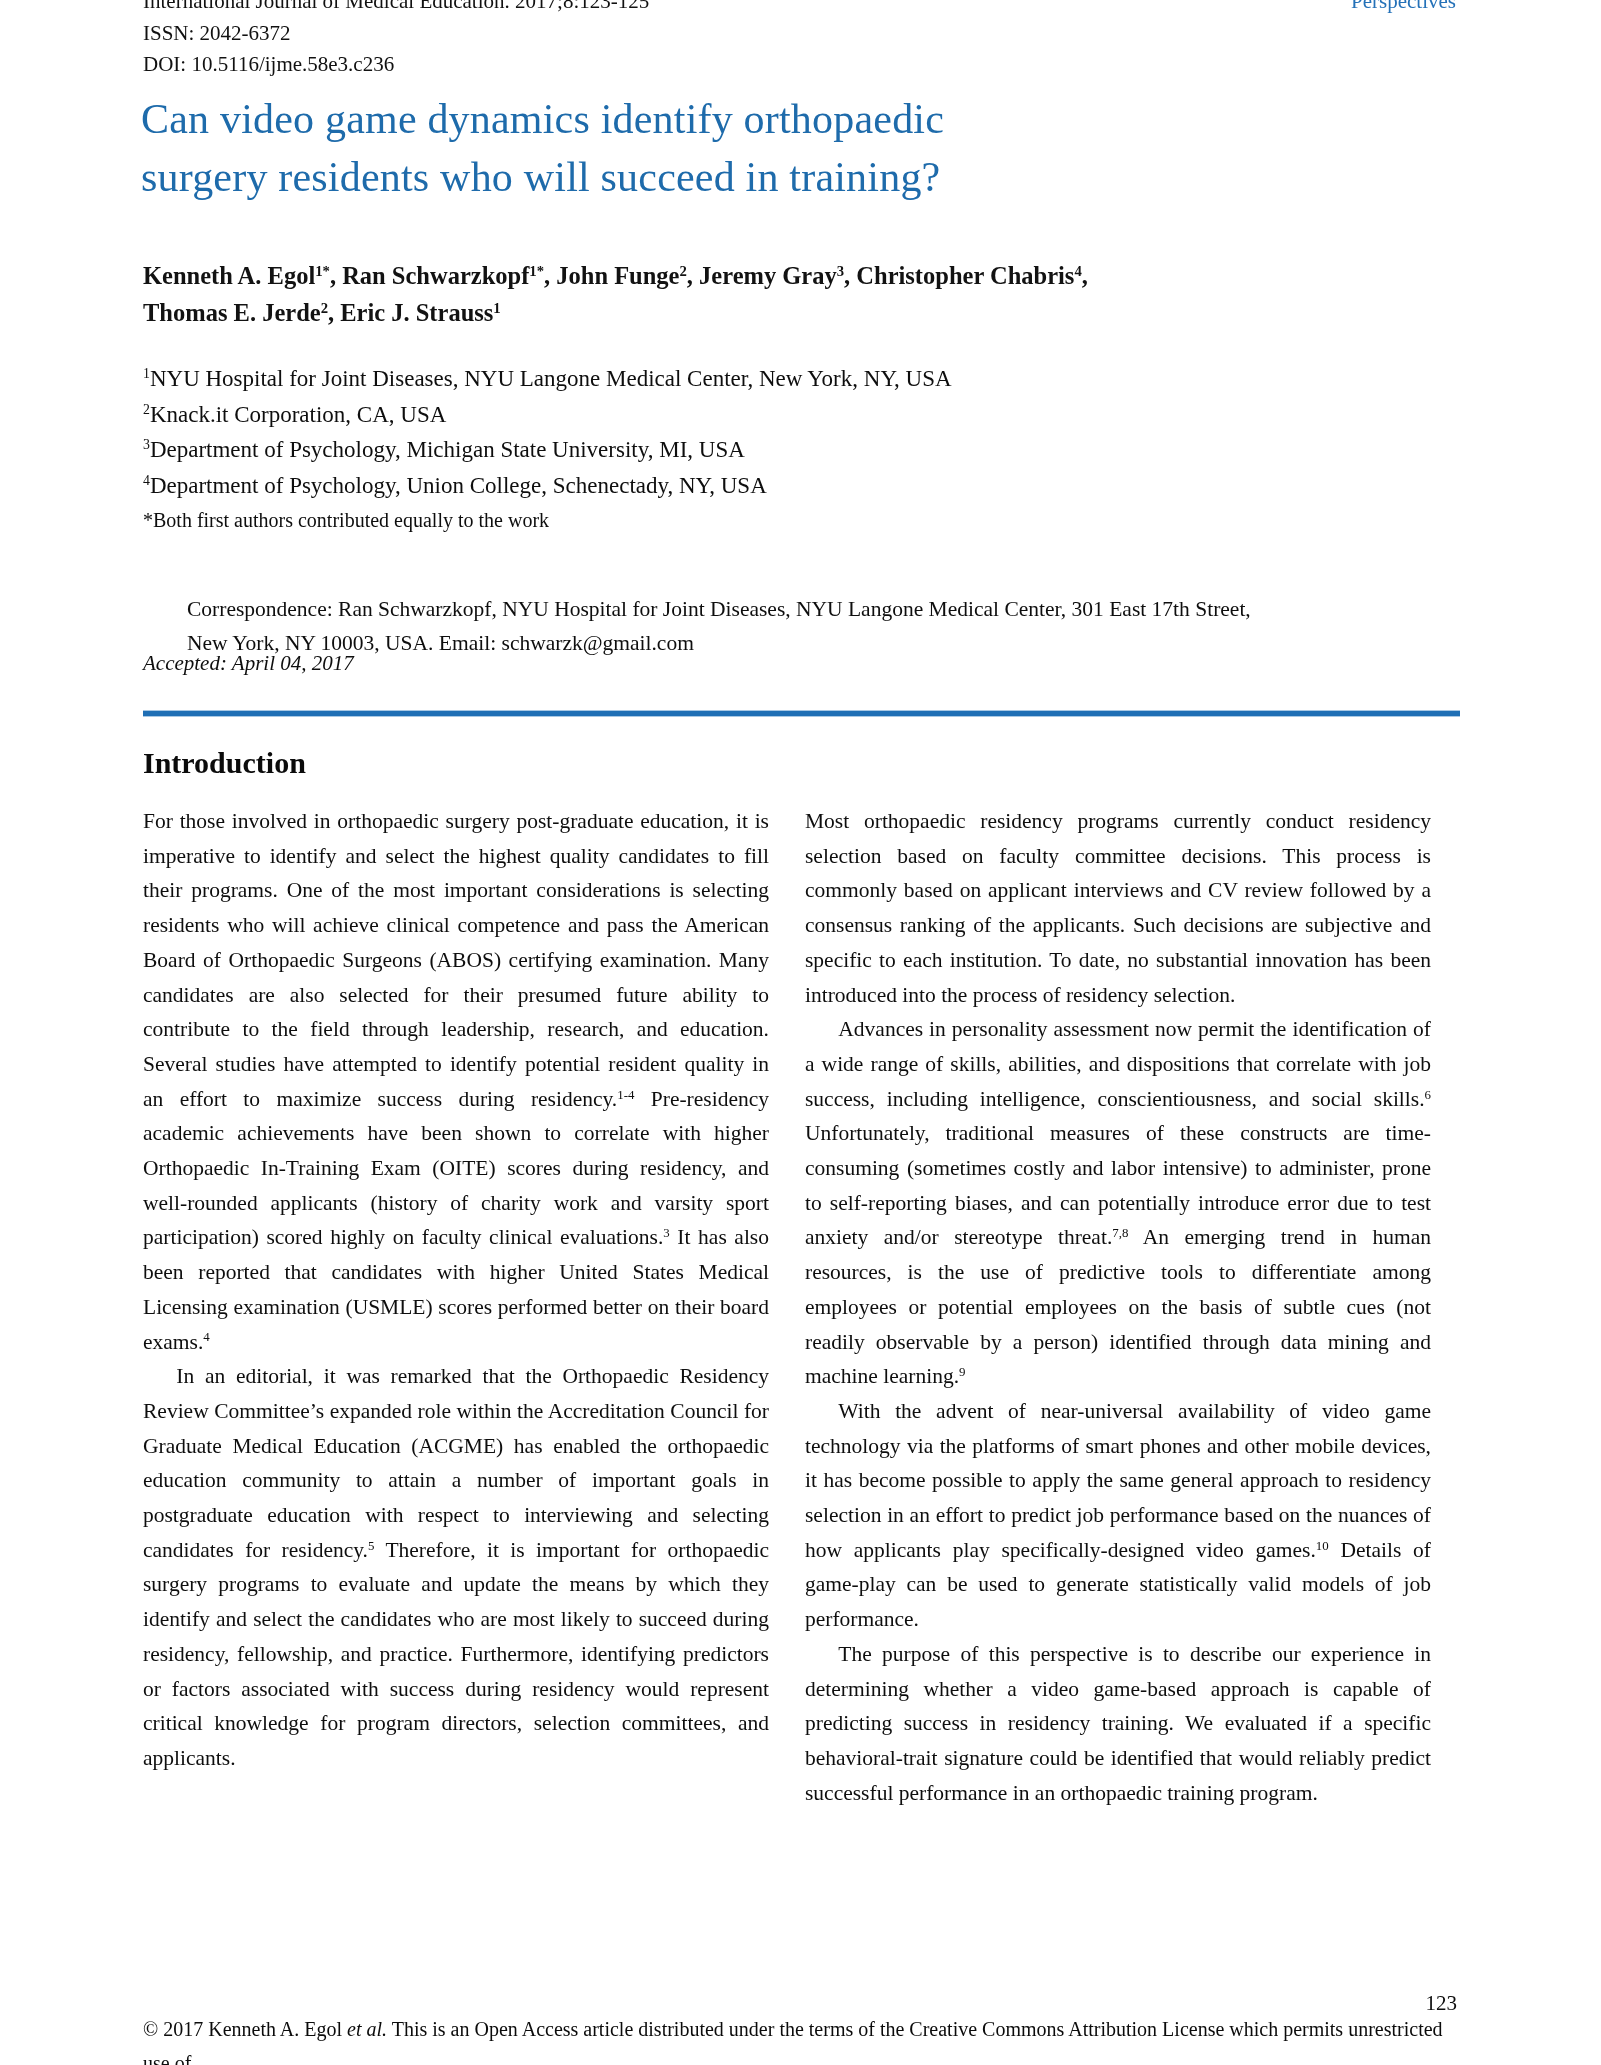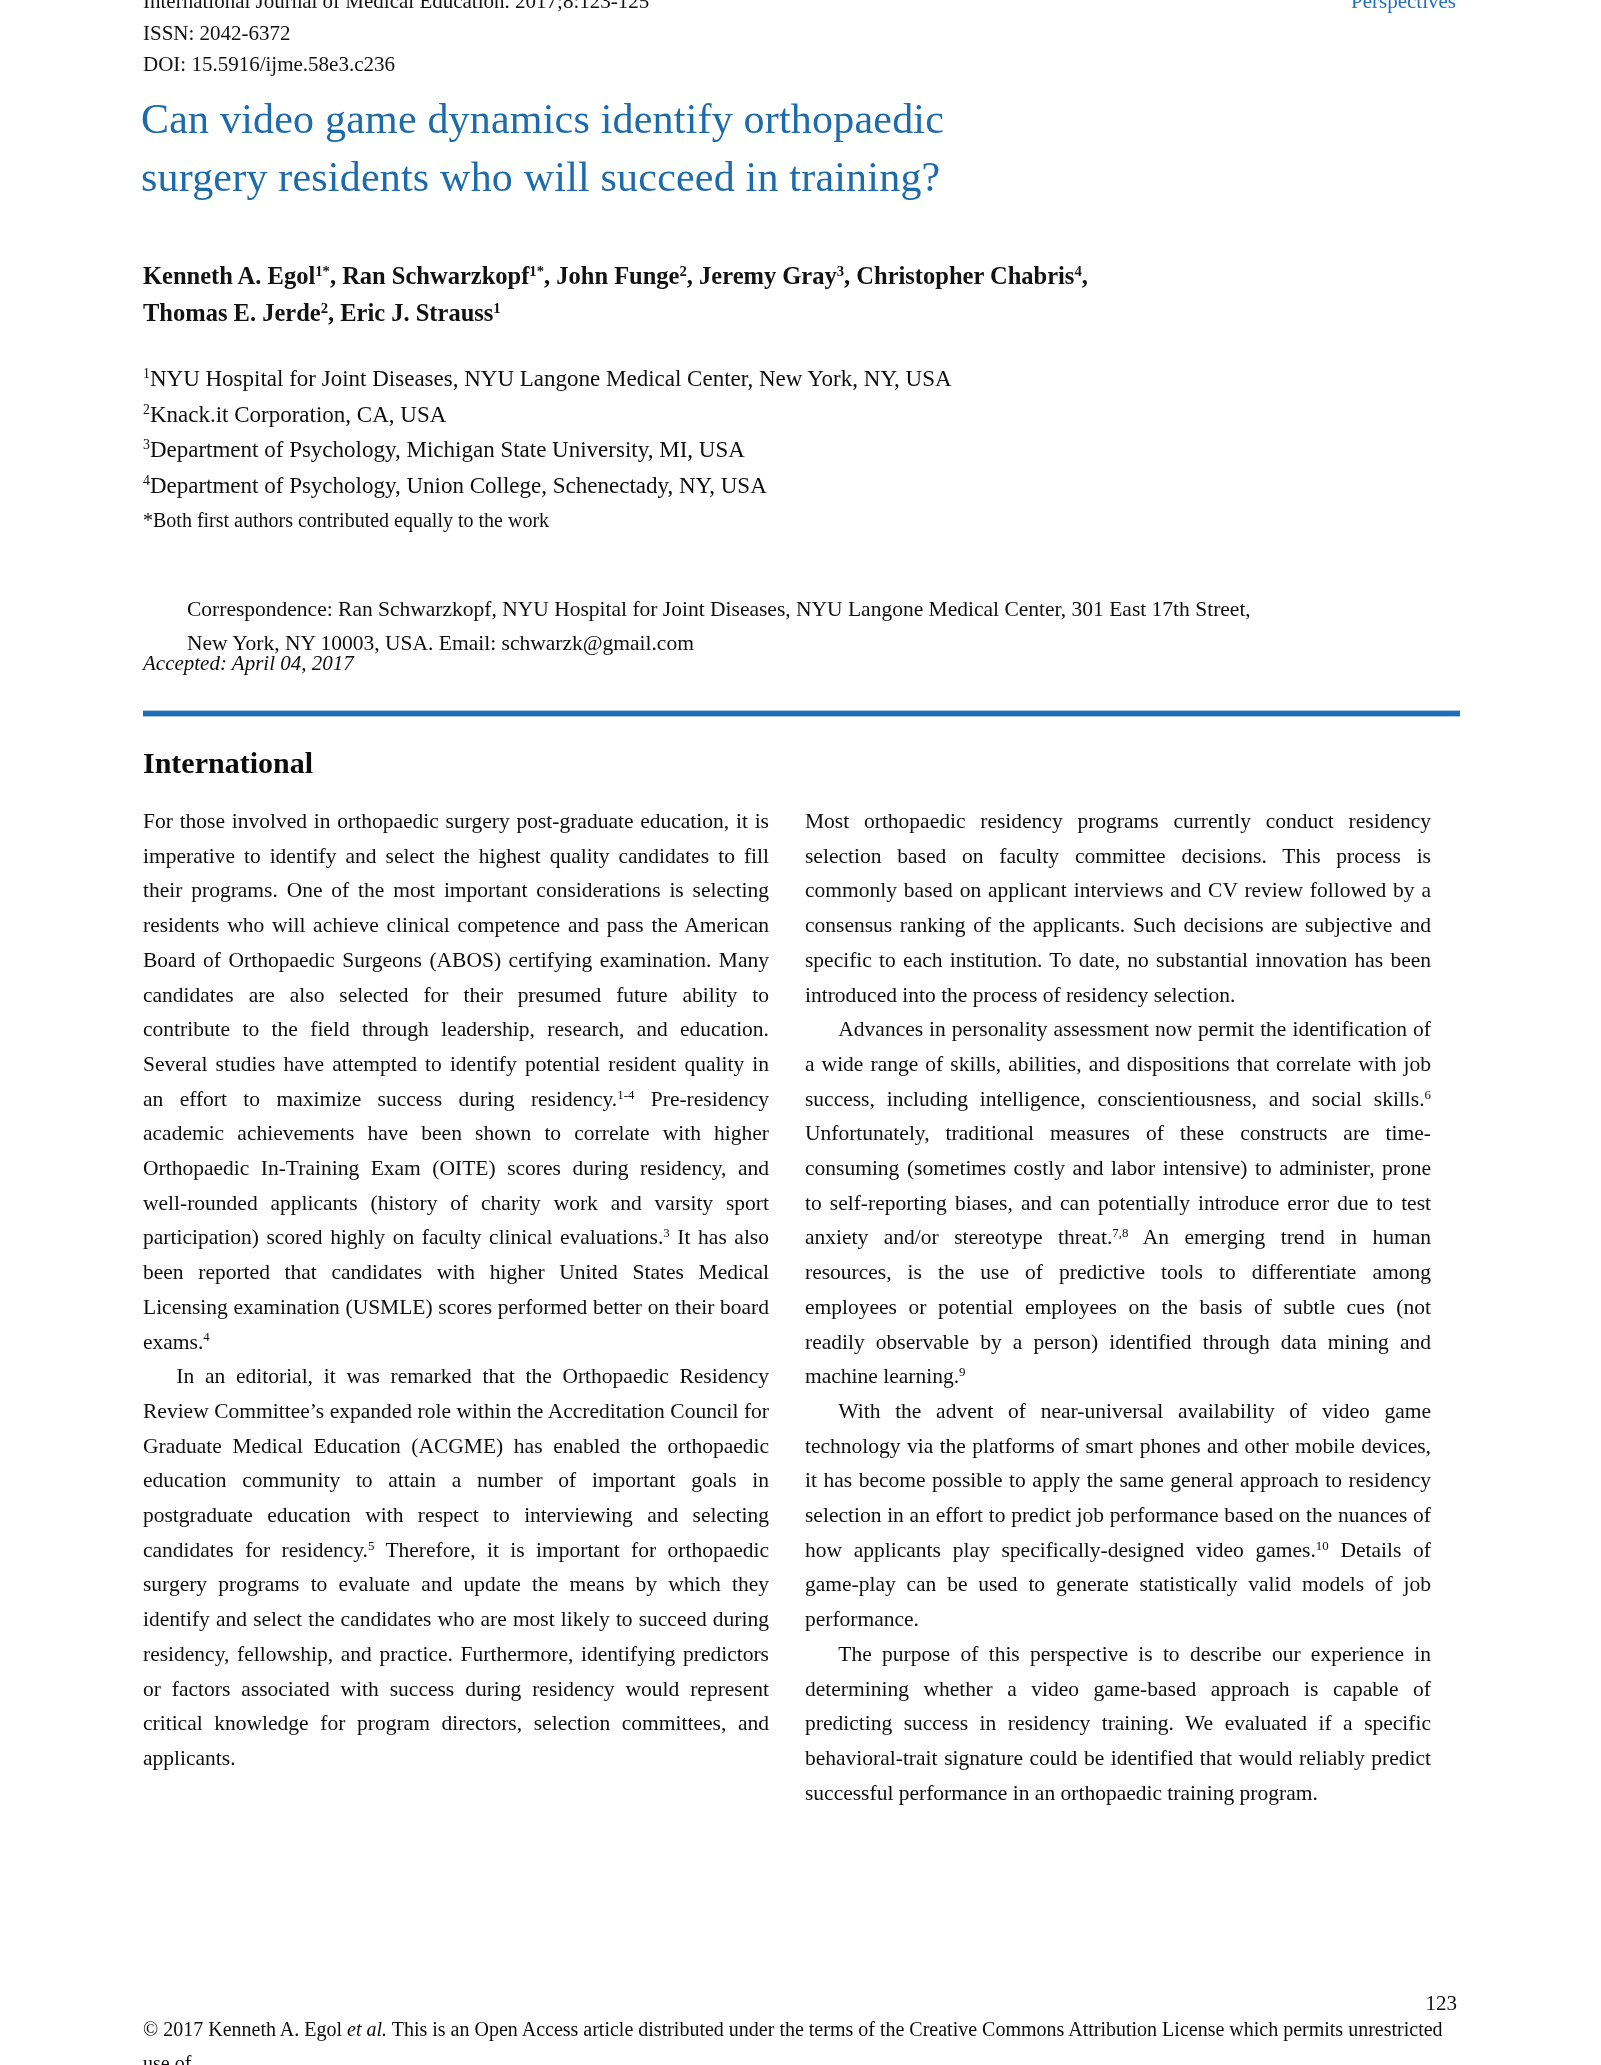--- a/index.html
+++ b/index.html
@@ -84,21 +84,21 @@
   }
 </style>
 </head>
 <body>
 
 <div class="page" style="--accent-blue: #1e6bab; --rule-blue: #1f6fb5; --link-blue: #2471b8;">
 
   <div class="header-meta">
     <div>International Journal of Medical Education. 2017;8:123-125</div>
     <div>ISSN: 2042-6372</div>
-    <div>DOI: 15.5916/ijme.58e3.c236</div>
+    <div>DOI: 10.5116/ijme.58e3.c236</div>
   </div>
 
   <div class="category-link">Perspectives</div>
 
   <h1 class="article-title" style="margin:0;font-weight:400;">Can video game dynamics identify orthopaedic<br>surgery residents who will succeed in training?</h1>
 
   <div class="authors">Kenneth A. Egol<sup>1*</sup>, Ran Schwarzkopf<sup>1*</sup>, John Funge<sup>2</sup>, Jeremy Gray<sup>3</sup>, Christopher Chabris<sup>4</sup>,<br>Thomas E. Jerde<sup>2</sup>, Eric J. Strauss<sup>1</sup></div>
 
   <div class="affiliations">
       <p><sup>1</sup>NYU Hospital for Joint Diseases, NYU Langone Medical Center, New York, NY, USA</p>
@@ -108,21 +108,21 @@
     </div>
 
   <div class="contrib-note">*Both first authors contributed equally to the work</div>
 
   <div class="correspondence">Correspondence: Ran Schwarzkopf, NYU Hospital for Joint Diseases, NYU Langone Medical Center, 301 East 17th Street,<br>New York, NY 10003, USA. Email: schwarzk@gmail.com</div>
 
   <div class="accepted">Accepted:  April 04, 2017</div>
 
   <div class="rule"></div>
 
-  <h2 class="intro-heading" style="margin:0;">International</h2>
+  <h2 class="intro-heading" style="margin:0;">Introduction</h2>
 
   <div class="columns">
     <div class="col">
         <p>For those involved in orthopaedic surgery post-graduate education, it is imperative to identify and select the highest quality candidates to fill their programs.  One of the most important considerations is selecting residents who will achieve clinical competence and pass the American Board of Orthopaedic Surgeons (ABOS) certifying examination. Many candidates are also selected for their presumed future ability to contribute to the field through leadership, research, and education. Several studies have attempted to identify potential resident quality in an effort to maximize success during residency.<sup>1-4</sup> Pre-residency academic achievements have been shown to correlate with higher Orthopaedic In-Training Exam (OITE) scores during residency, and well-rounded applicants (history of charity work and varsity sport participation) scored highly on faculty clinical evaluations.<sup>3</sup> It has also been reported that candidates with higher United States Medical Licensing examination (USMLE) scores performed better on their board exams.<sup>4</sup></p>
         <p>In an editorial, it was remarked that the Orthopaedic Residency Review Committee’s expanded role within the Accreditation Council for Graduate Medical Education (ACGME) has enabled the orthopaedic education community to attain a number of important goals in postgraduate education with respect to interviewing and selecting candidates for residency.<sup>5</sup> Therefore, it is important for orthopaedic surgery programs to evaluate and update the means by which they identify and select the candidates who are most likely to succeed during residency, fellowship, and practice.  Furthermore, identifying predictors or factors associated with success during residency would represent critical knowledge for program directors, selection committees, and applicants.</p>
       </div>
     <div class="col">
         <p>Most orthopaedic residency programs currently conduct residency selection based on faculty committee decisions. This process is commonly based on applicant interviews and CV review followed by a consensus ranking of the applicants. Such decisions are subjective and specific to each institution. To date, no substantial innovation has been introduced into the process of residency selection.</p>
         <p>Advances in personality assessment now permit the identification of a wide range of skills, abilities, and dispositions that correlate with job success, including intelligence, conscientiousness, and social skills.<sup>6</sup> Unfortunately, traditional measures of these constructs are time-consuming (sometimes costly and labor intensive) to administer, prone to self-reporting biases, and can potentially introduce error due to test anxiety and/or stereotype threat.<sup>7,8</sup> An emerging trend in human resources, is the use of predictive tools to differentiate among employees or potential employees on the basis of subtle cues (not readily observable by a person) identified through data mining and machine learning.<sup>9</sup></p>
         <p>With the advent of near-universal availability of video game technology via the platforms of smart phones and other mobile devices, it has become possible to apply the same general approach to residency selection in an effort to predict job performance based on the nuances of how applicants play specifically-designed video games.<sup>10</sup> Details of game-play can be used to generate statistically valid models of job performance.</p>

